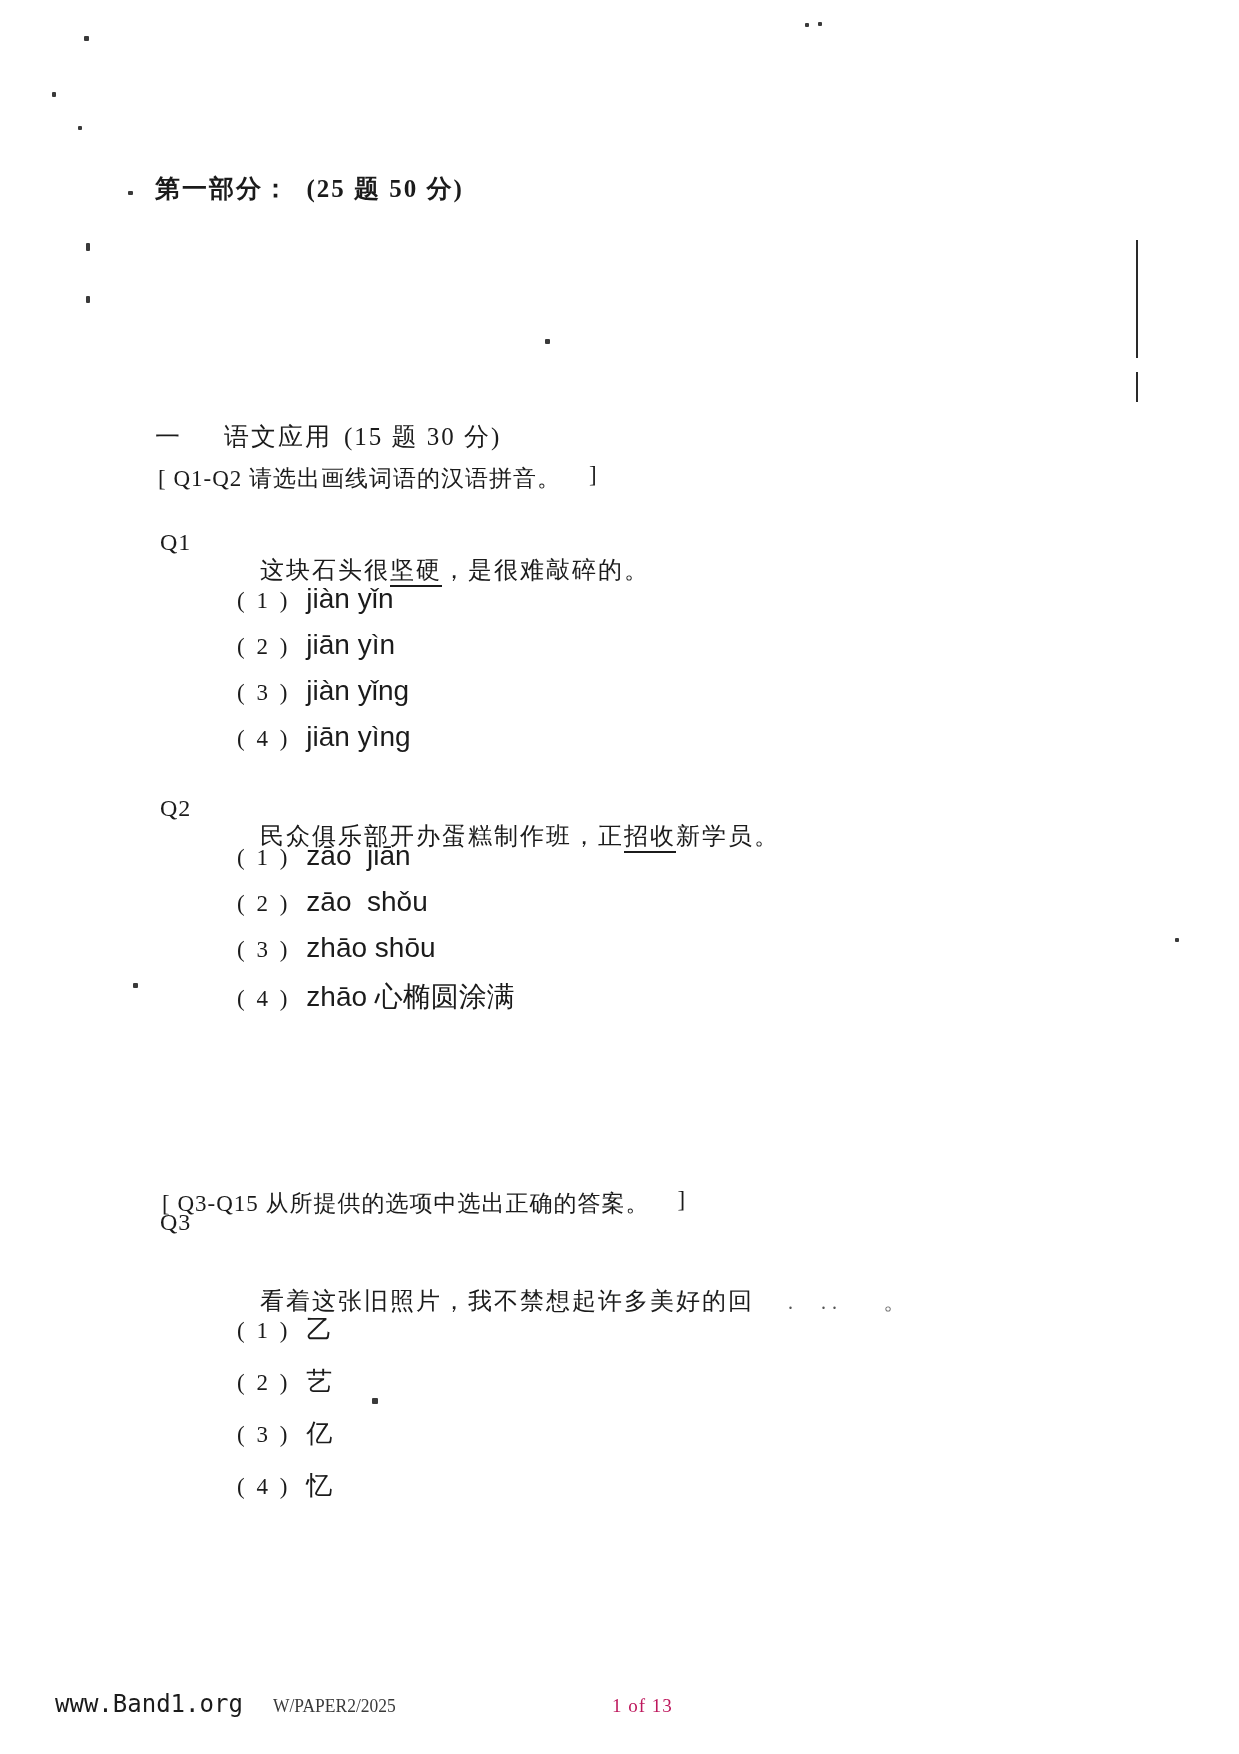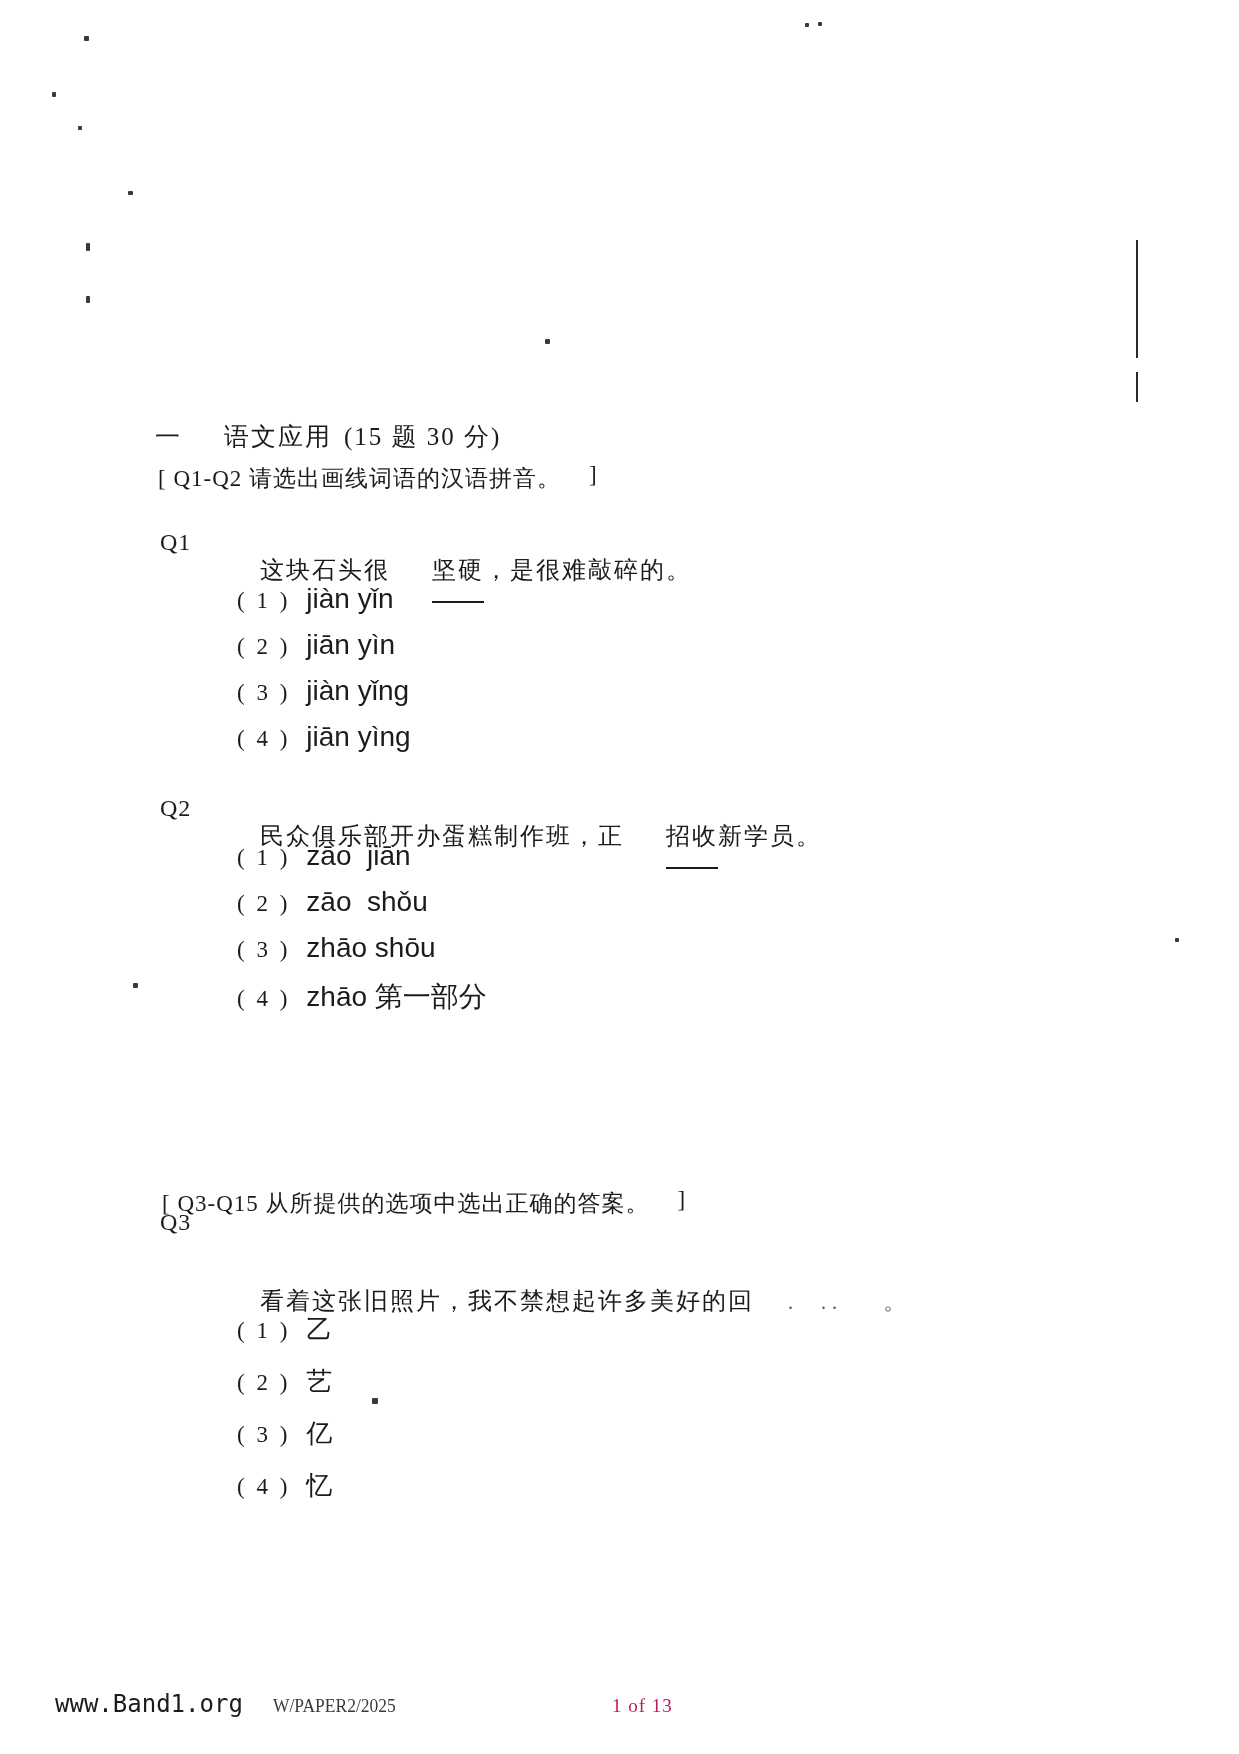--- a/index.html
+++ b/index.html
@@ -48,21 +48,21 @@
     display: flex;
     align-items: baseline;
     font-size: 23px;
     letter-spacing: 1px;
     white-space: pre;
   }
   .bracket-close { margin-left: 28px; position: relative; top: -4px; }
 
   .q-label { font-size: 24px; letter-spacing: 1px; }
   .q-stem  { font-size: 24px; letter-spacing: 2px; white-space: pre; }
-  .ul { border-bottom: 2px solid #1b1b1b; padding-bottom: 18px; margin-left: 42px; }
+  .ul { border-bottom: 2px solid #1b1b1b; padding-bottom: 2px; }
 
   .opt-row { display: flex; align-items: baseline; gap: 16px; }
   .opt-num { font-size: 23px; letter-spacing: 3px; white-space: pre; }
   .opt-pinyin {
     font-family: "Liberation Sans", "DejaVu Sans", sans-serif;
     font-size: 28px;
     white-space: pre;
   }
   .opt-cn { font-size: 26px; letter-spacing: 1px; white-space: pre; }
 
@@ -82,20 +82,21 @@
   }
   .footer-page { font-size: 19px; color: #be185d; letter-spacing: 1px; white-space: pre; }
 
   .speck { background: #3a3a3a; border-radius: 1px; }
 </style>
 </head>
 <body>
 
 <div class="page">
 
+  <div class="abs part-title" style="left:155px; top:172px;">第一部分：  (25 题 50 分)</div>
 
 
   <div class="abs right-border-seg" style="left:1136px; top:240px; height:118px;"></div>
   <div class="abs right-border-seg" style="left:1136px; top:372px; height:30px;"></div>
 
   <div class="abs section-heading" style="left:155px; top:420px;"><span>一</span><span style="display:inline-block; width:42px;"></span><span>语文应用</span><span style="display:inline-block; width:12px;"></span><span>(15 题 30 分)</span></div>
 
   <div class="abs bracket-line" style="left:158px; top:463px;">
     <span>[</span>
     <span> Q1-Q2 请选出画线词语的汉语拼音。</span>
@@ -136,21 +137,21 @@
   <div class="abs opt-row" style="left:237px; top:886px;">
     <span class="opt-num">( 2 )</span>
     <span class="opt-pinyin">zāo  shǒu</span>
   </div>
   <div class="abs opt-row" style="left:237px; top:932px;">
     <span class="opt-num">( 3 )</span>
     <span class="opt-pinyin">zhāo shōu</span>
   </div>
   <div class="abs opt-row" style="left:237px; top:978px;">
     <span class="opt-num">( 4 )</span>
-    <span class="opt-pinyin">zhāo 第一部分</span>
+    <span class="opt-pinyin">zhāo 心椭圆涂满</span>
   </div>
 
   <div class="abs bracket-line" style="left:162px; top:1188px;">
     <span>[</span>
     <span> Q3-Q15 从所提供的选项中选出正确的答案。</span>
     <span class="bracket-close">]</span>
   </div>
 
   <div class="abs q-label" style="left:160px; top:1209px;">Q3</div>
   <div class="abs q-stem" style="left:228px; top:1258px;">

